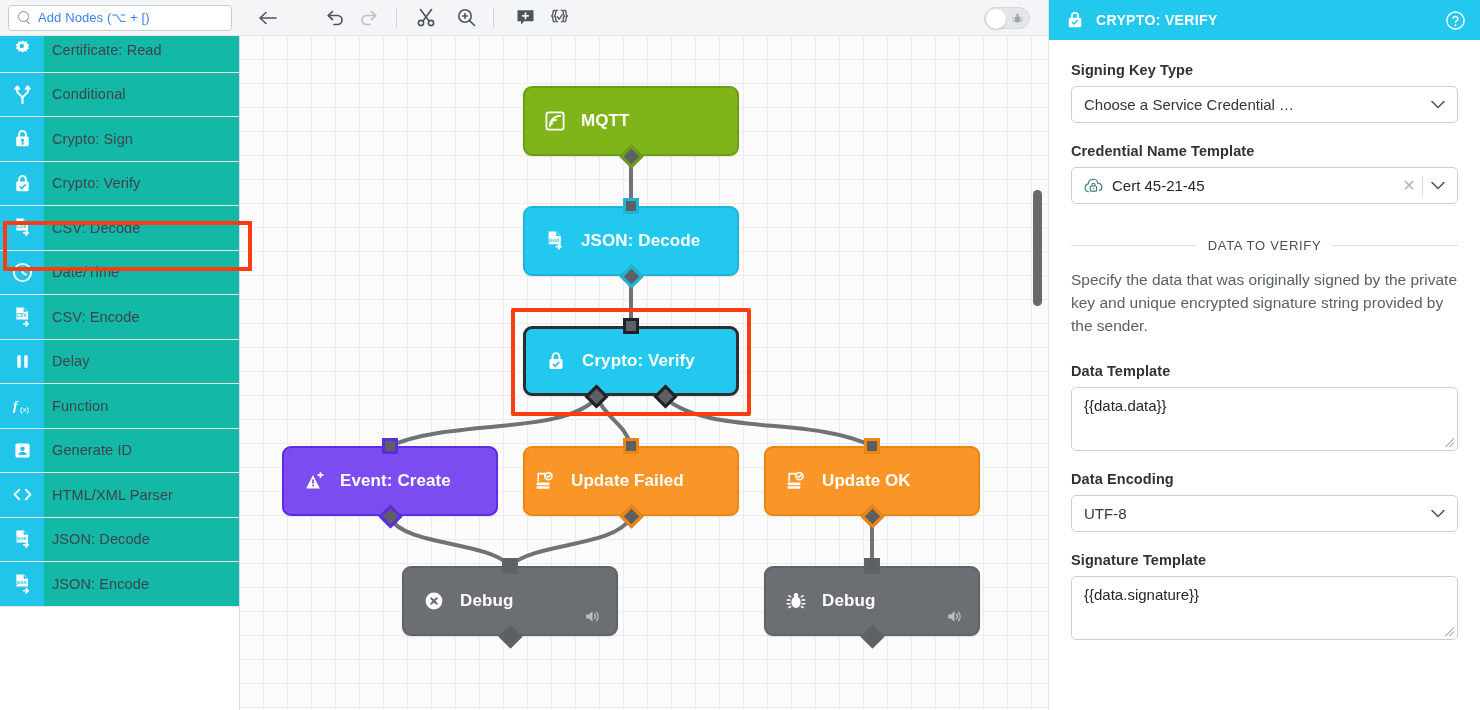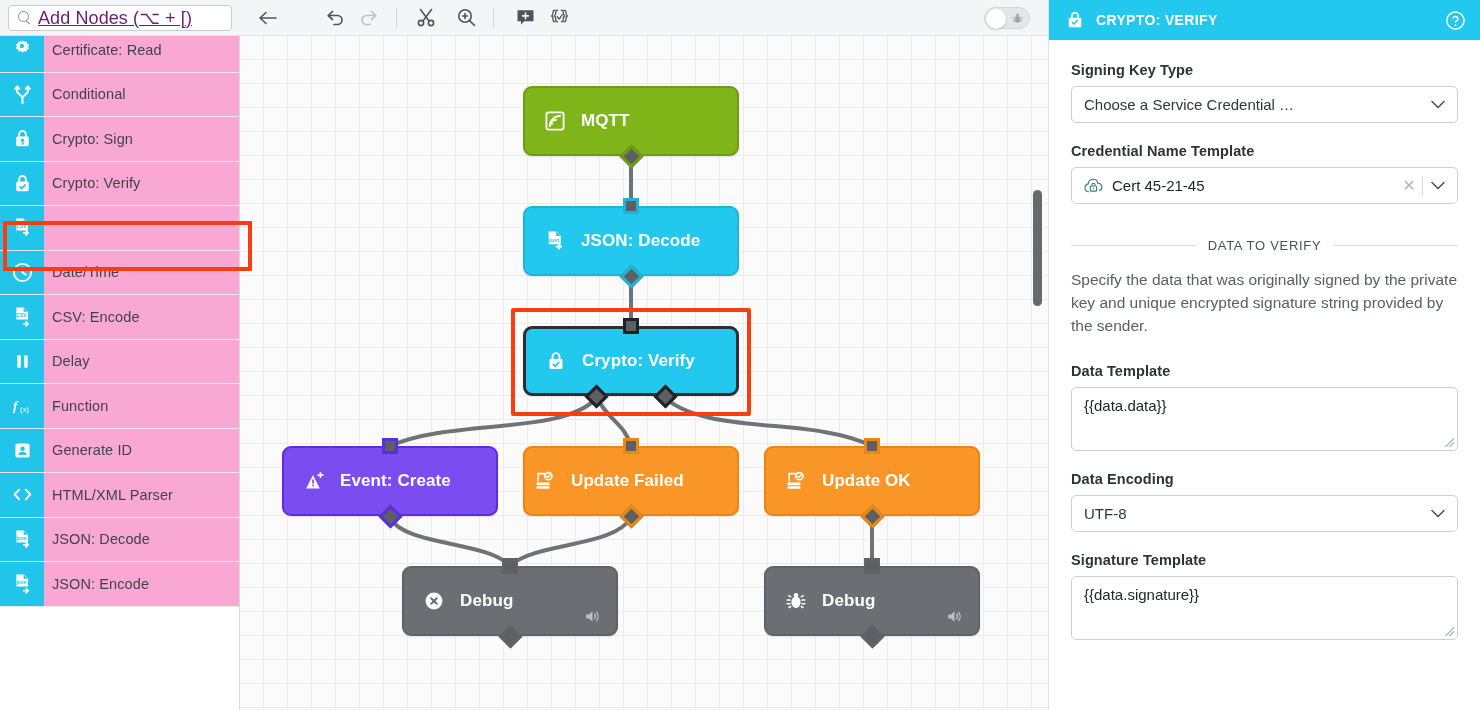--- a/index.html
+++ b/index.html
@@ -19,21 +19,21 @@
     position: absolute; left: 0; top: 0; width: 240px; height: 36px;
     background: #f4f5f6; border-bottom: 1px solid #e2e4e6;
     display: flex; align-items: center; padding: 0 8px;
   }
   #palette-search {
     flex: 1; height: 26px; background: #fff;
     border: 1px solid #c9ccd0; border-radius: 4px;
     display: flex; align-items: center; gap: 7px; padding: 0 9px;
   }
   #palette-search .ph {
-    font-size: 18px; color: #701a75; letter-spacing: .1px; text-decoration: underline;
+    font-size: 13px; color: #3b82f6; letter-spacing: .1px;
   }
   .mag {
     width: 13px; height: 13px; flex: none; position: relative;
   }
   .mag::before {
     content: ""; position: absolute; left: 0; top: 0;
     width: 9px; height: 9px; border: 1.4px solid #8a8f95; border-radius: 50%;
   }
   .mag::after {
     content: ""; position: absolute; left: 8px; top: 8.5px;
@@ -41,21 +41,21 @@
     transform: rotate(45deg); transform-origin: left center;
   }
 
   #palette-list {
     position: absolute; left: 0; top: 36px; width: 239px; height: 674px;
     overflow: hidden;
   }
   #palette-inner { position: relative; top: -8px; }
   .pal-item {
     display: flex; align-items: stretch; height: 44.5px;
-    border-bottom: 1px solid #e6e8ea; background: #f9a8d4;
+    border-bottom: 1px solid #e6e8ea; background: #14b8a6;
   }
   .pal-icon {
     width: 44px; flex: none; background: #21c5ea;
     display: flex; align-items: center; justify-content: center;
     color: #fff;
   }
   .pal-label {
     flex: 1; display: flex; align-items: center; padding-left: 8px;
     font-size: 14.5px; color: #3f444a; letter-spacing: .1px;
   }
@@ -275,20 +275,21 @@
           </div>
           <div class="pal-item">
             <div class="pal-icon">
               <svg width="23" height="23" viewBox="0 0 24 24" fill="#ffffff">
                 <path d="M5.6 2.6h7.8l4.4 4.4v8.2H5.6z"></path>
                 <path d="M13.2 2.8v4.2h4.2" fill="#21c5ea"></path>
                 <text x="11" y="12.8" font-size="5.2" font-weight="bold" fill="#21c5ea" text-anchor="middle" font-family="Liberation Sans, sans-serif">CSV</text>
                 <path d="M13.2 17.6h4.5M15.6 15.3l2.4 2.3-2.4 2.3" fill="none" stroke="#ffffff" stroke-width="1.7" stroke-linecap="round" stroke-linejoin="round"></path>
               </svg>
             </div>
+            <div class="pal-label">CSV: Decode</div>
           </div>
           <div class="pal-item">
             <div class="pal-icon">
               <svg width="23" height="23" viewBox="0 0 24 24" fill="none" stroke="#ffffff" stroke-width="1.9">
                 <circle cx="12" cy="12" r="9"></circle>
                 <path d="M12 6.6V12l3.6 2.4" stroke-linecap="round" stroke-linejoin="round"></path>
               </svg>
             </div>
             <div class="pal-label">Date/Time</div>
           </div>

